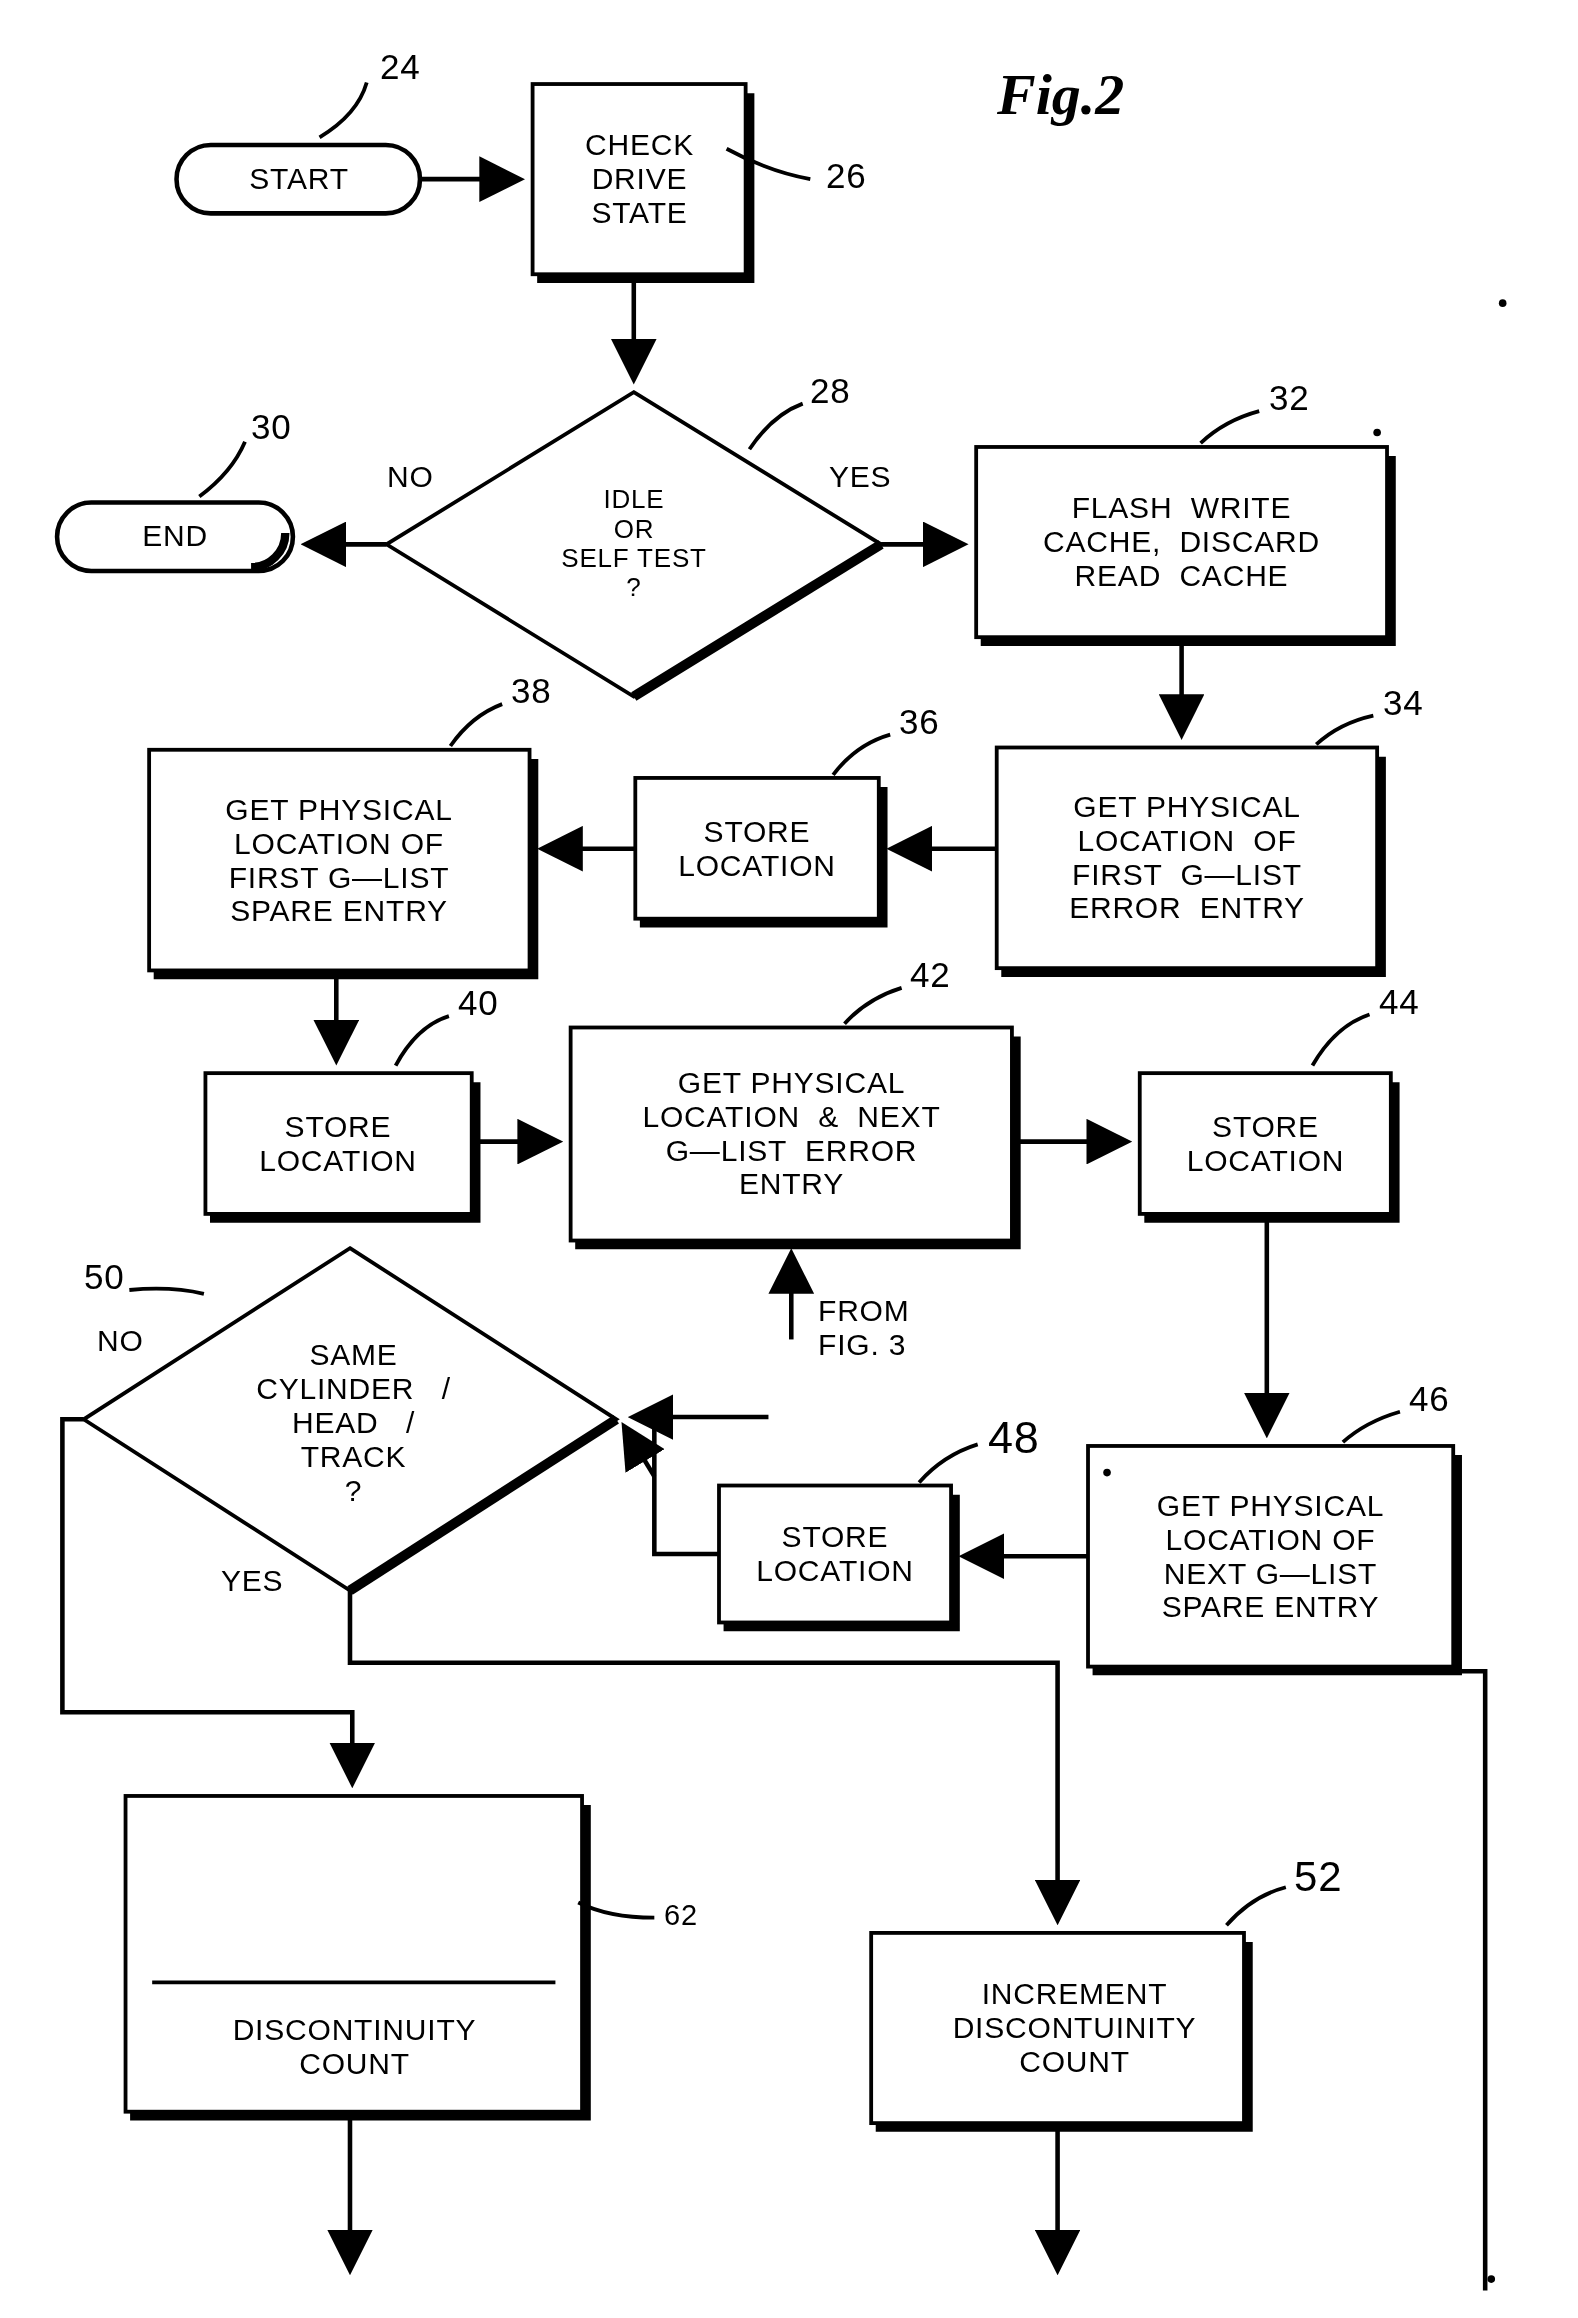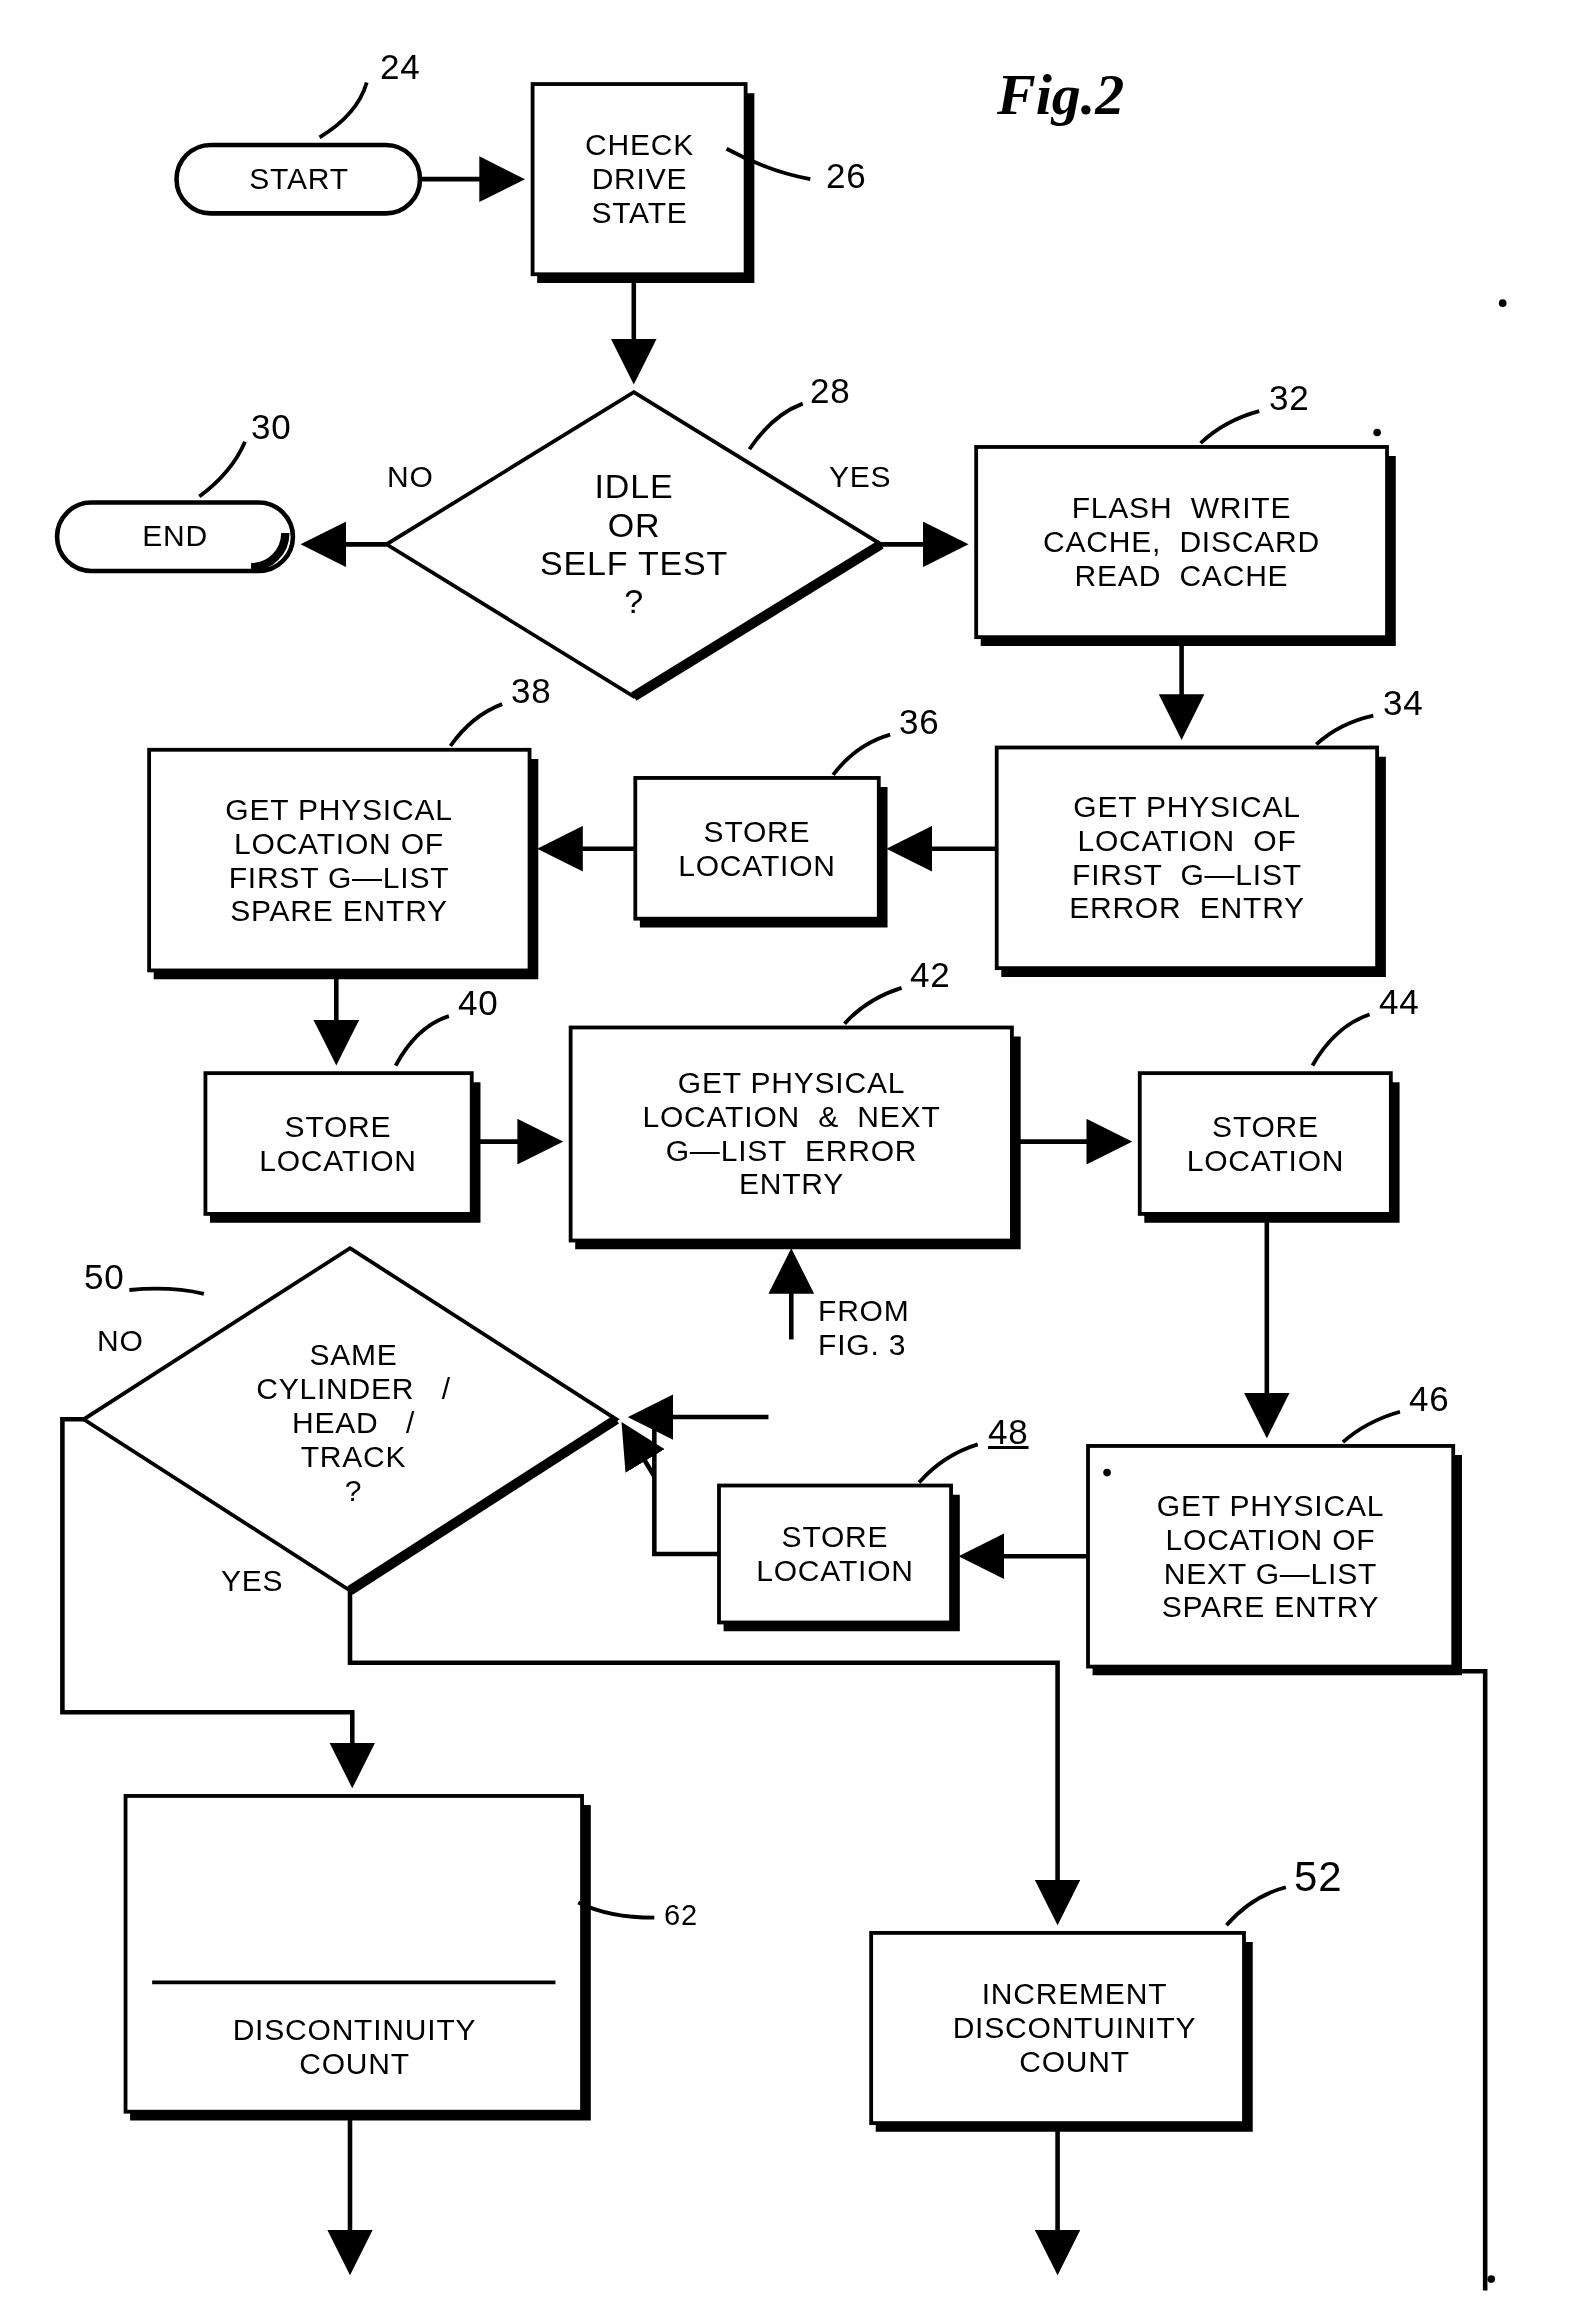--- a/index.html
+++ b/index.html
@@ -235,21 +235,21 @@
   <div class="node-text" style="left:177px; top:145px; width:244px; height:68px; font-size:30px;">
     <span>START</span>
   </div>
 
   <div class="node-text" style="left:533px; top:84px; width:213px; height:190px; font-size:30px;">
     <span>CHECK</span>
     <span>DRIVE</span>
     <span>STATE</span>
   </div>
 
-  <div class="node-text" style="left:463px; top:430px; width:342px; height:228px; font-size:34px;align-items:center;">
+  <div class="node-text" style="left:463px; top:430px; width:342px; height:228px; font-size:26px;align-items:center;">
     <span>IDLE</span>
     <span>OR</span>
     <span>SELF TEST</span>
     <span>?</span>
   </div>
 
   <div class="node-text" style="left:57px; top:502px; width:236px; height:68px; font-size:30px;">
     <span>END</span>
   </div>
 
@@ -341,19 +341,19 @@
   <div class="ref-num" style="left:810px; top:371px; font-size:35px;">28</div>
   <div class="ref-num" style="left:251px; top:407px; font-size:35px;">30</div>
   <div class="ref-num" style="left:1269px; top:378px; font-size:35px;">32</div>
   <div class="ref-num" style="left:1383px; top:683px; font-size:35px;">34</div>
   <div class="ref-num" style="left:899px; top:702px; font-size:35px;">36</div>
   <div class="ref-num" style="left:511px; top:671px; font-size:35px;">38</div>
   <div class="ref-num" style="left:458px; top:983px; font-size:35px;">40</div>
   <div class="ref-num" style="left:910px; top:955px; font-size:35px;">42</div>
   <div class="ref-num" style="left:1379px; top:982px; font-size:35px;">44</div>
   <div class="ref-num" style="left:1409px; top:1379px; font-size:35px;">46</div>
-  <div class="ref-num" style="left:988px; top:1412px; font-size:35px;text-decoration:underline;">48</div>
+  <div class="ref-num" style="left:988px; top:1412px; font-size:45px;">48</div>
   <div class="ref-num" style="left:84px; top:1257px; font-size:35px;">50</div>
   <div class="ref-num" style="left:1294px; top:1853px; font-size:42px;">52</div>
   <div class="ref-num" style="left:664px; top:1899px; font-size:29px;">62</div>
 
 </div>
 
 
 </body></html>

